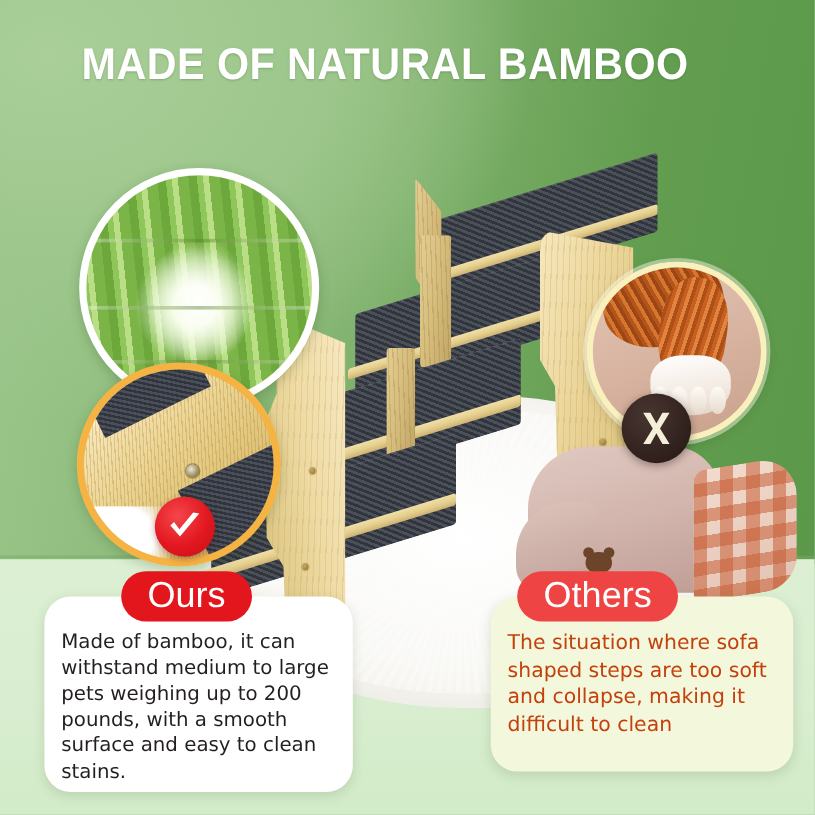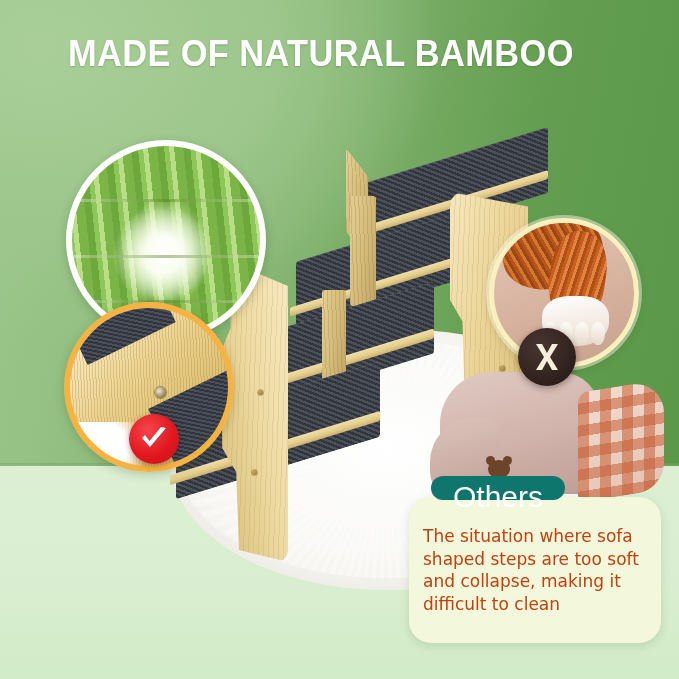--- a/index.html
+++ b/index.html
@@ -263,21 +263,21 @@
   .pill {
     position:absolute; top:-21px;
     border-radius:22px;
     color:#FFFFFF;
     font-size:30px; line-height:42px; font-weight:normal;
     text-align:center;
     padding:0 22px;
     white-space:nowrap;
   }
   .pill-ours { left:64px; height:42px; background:#E2161C; }
-  .pill-others { left:22px; height:24px; background:#0f766e; }
+  .pill-others { left:22px; height:42px; background:#ef4444; }
   .card-body {
     padding:27px 14px 10px 14px;
     font-size:16.5px; line-height:21.5px;
     color:#231F1E;
     font-family:"DejaVu Sans", sans-serif;
   }
   .card-others .card-body { padding-top:28px; color:#c2410c; font-size:17px; line-height:22.5px; }
 </style>
 </head>
 <body>
@@ -361,19 +361,23 @@
       <path d="M3 12 L11 21 L27 2 L22 1 L10.5 15 L6 9 Z" fill="#FFFFFF"></path>
     </svg>
   </div>
 
   <div class="badge badge-x">
     <svg width="30" height="30" viewBox="0 0 30 30" aria-hidden="true">
       <path d="M4 2 L10 2 L15 11 L20 2 L26 2 L18 15 L26 28 L20 28 L15 19 L10 28 L4 28 L12 15 Z" fill="#F3EFD9"></path>
     </svg>
   </div>
 
+  <div class="card card-ours">
+    <div class="pill pill-ours">Ours</div>
+    <div class="card-body">Made of bamboo, it can withstand medium to large pets weighing up to 200 pounds, with a smooth surface and easy to clean stains.</div>
+  </div>
 
   <div class="card card-others">
     <div class="pill pill-others">Others</div>
     <div class="card-body">The situation where sofa shaped steps are too soft and collapse, making it difficult to clean</div>
   </div>
 
 </div>
 
 </body></html>

